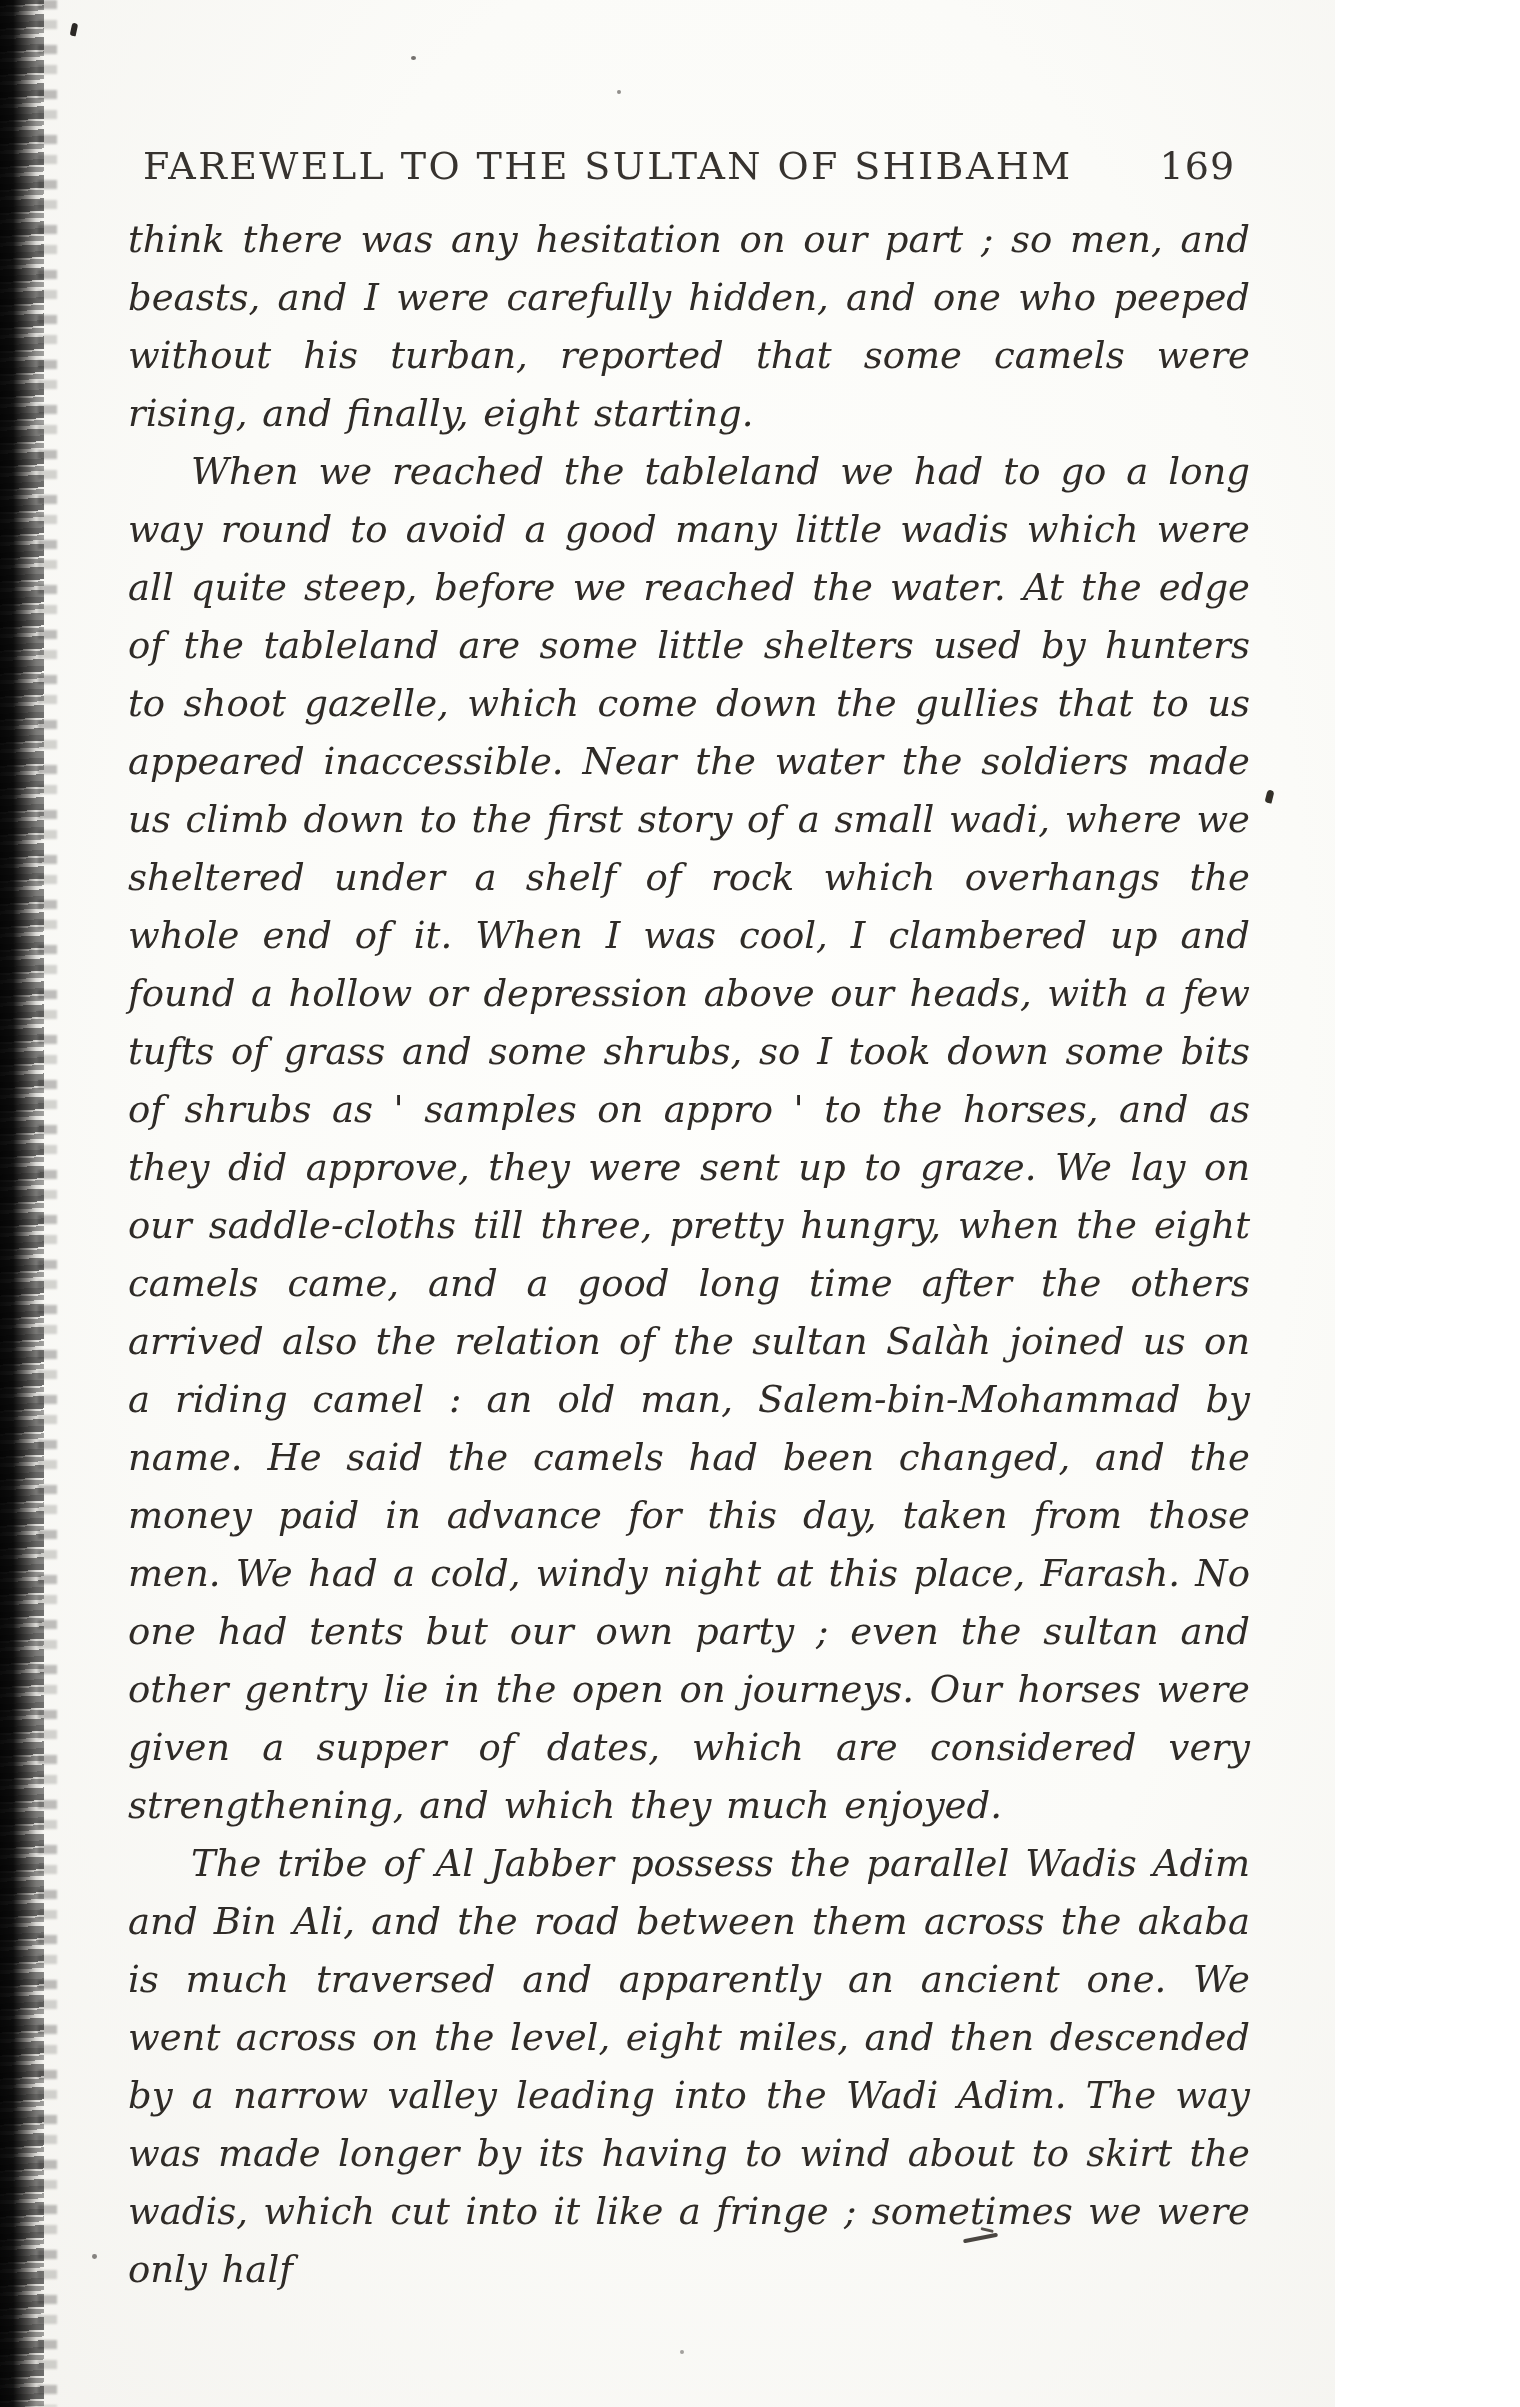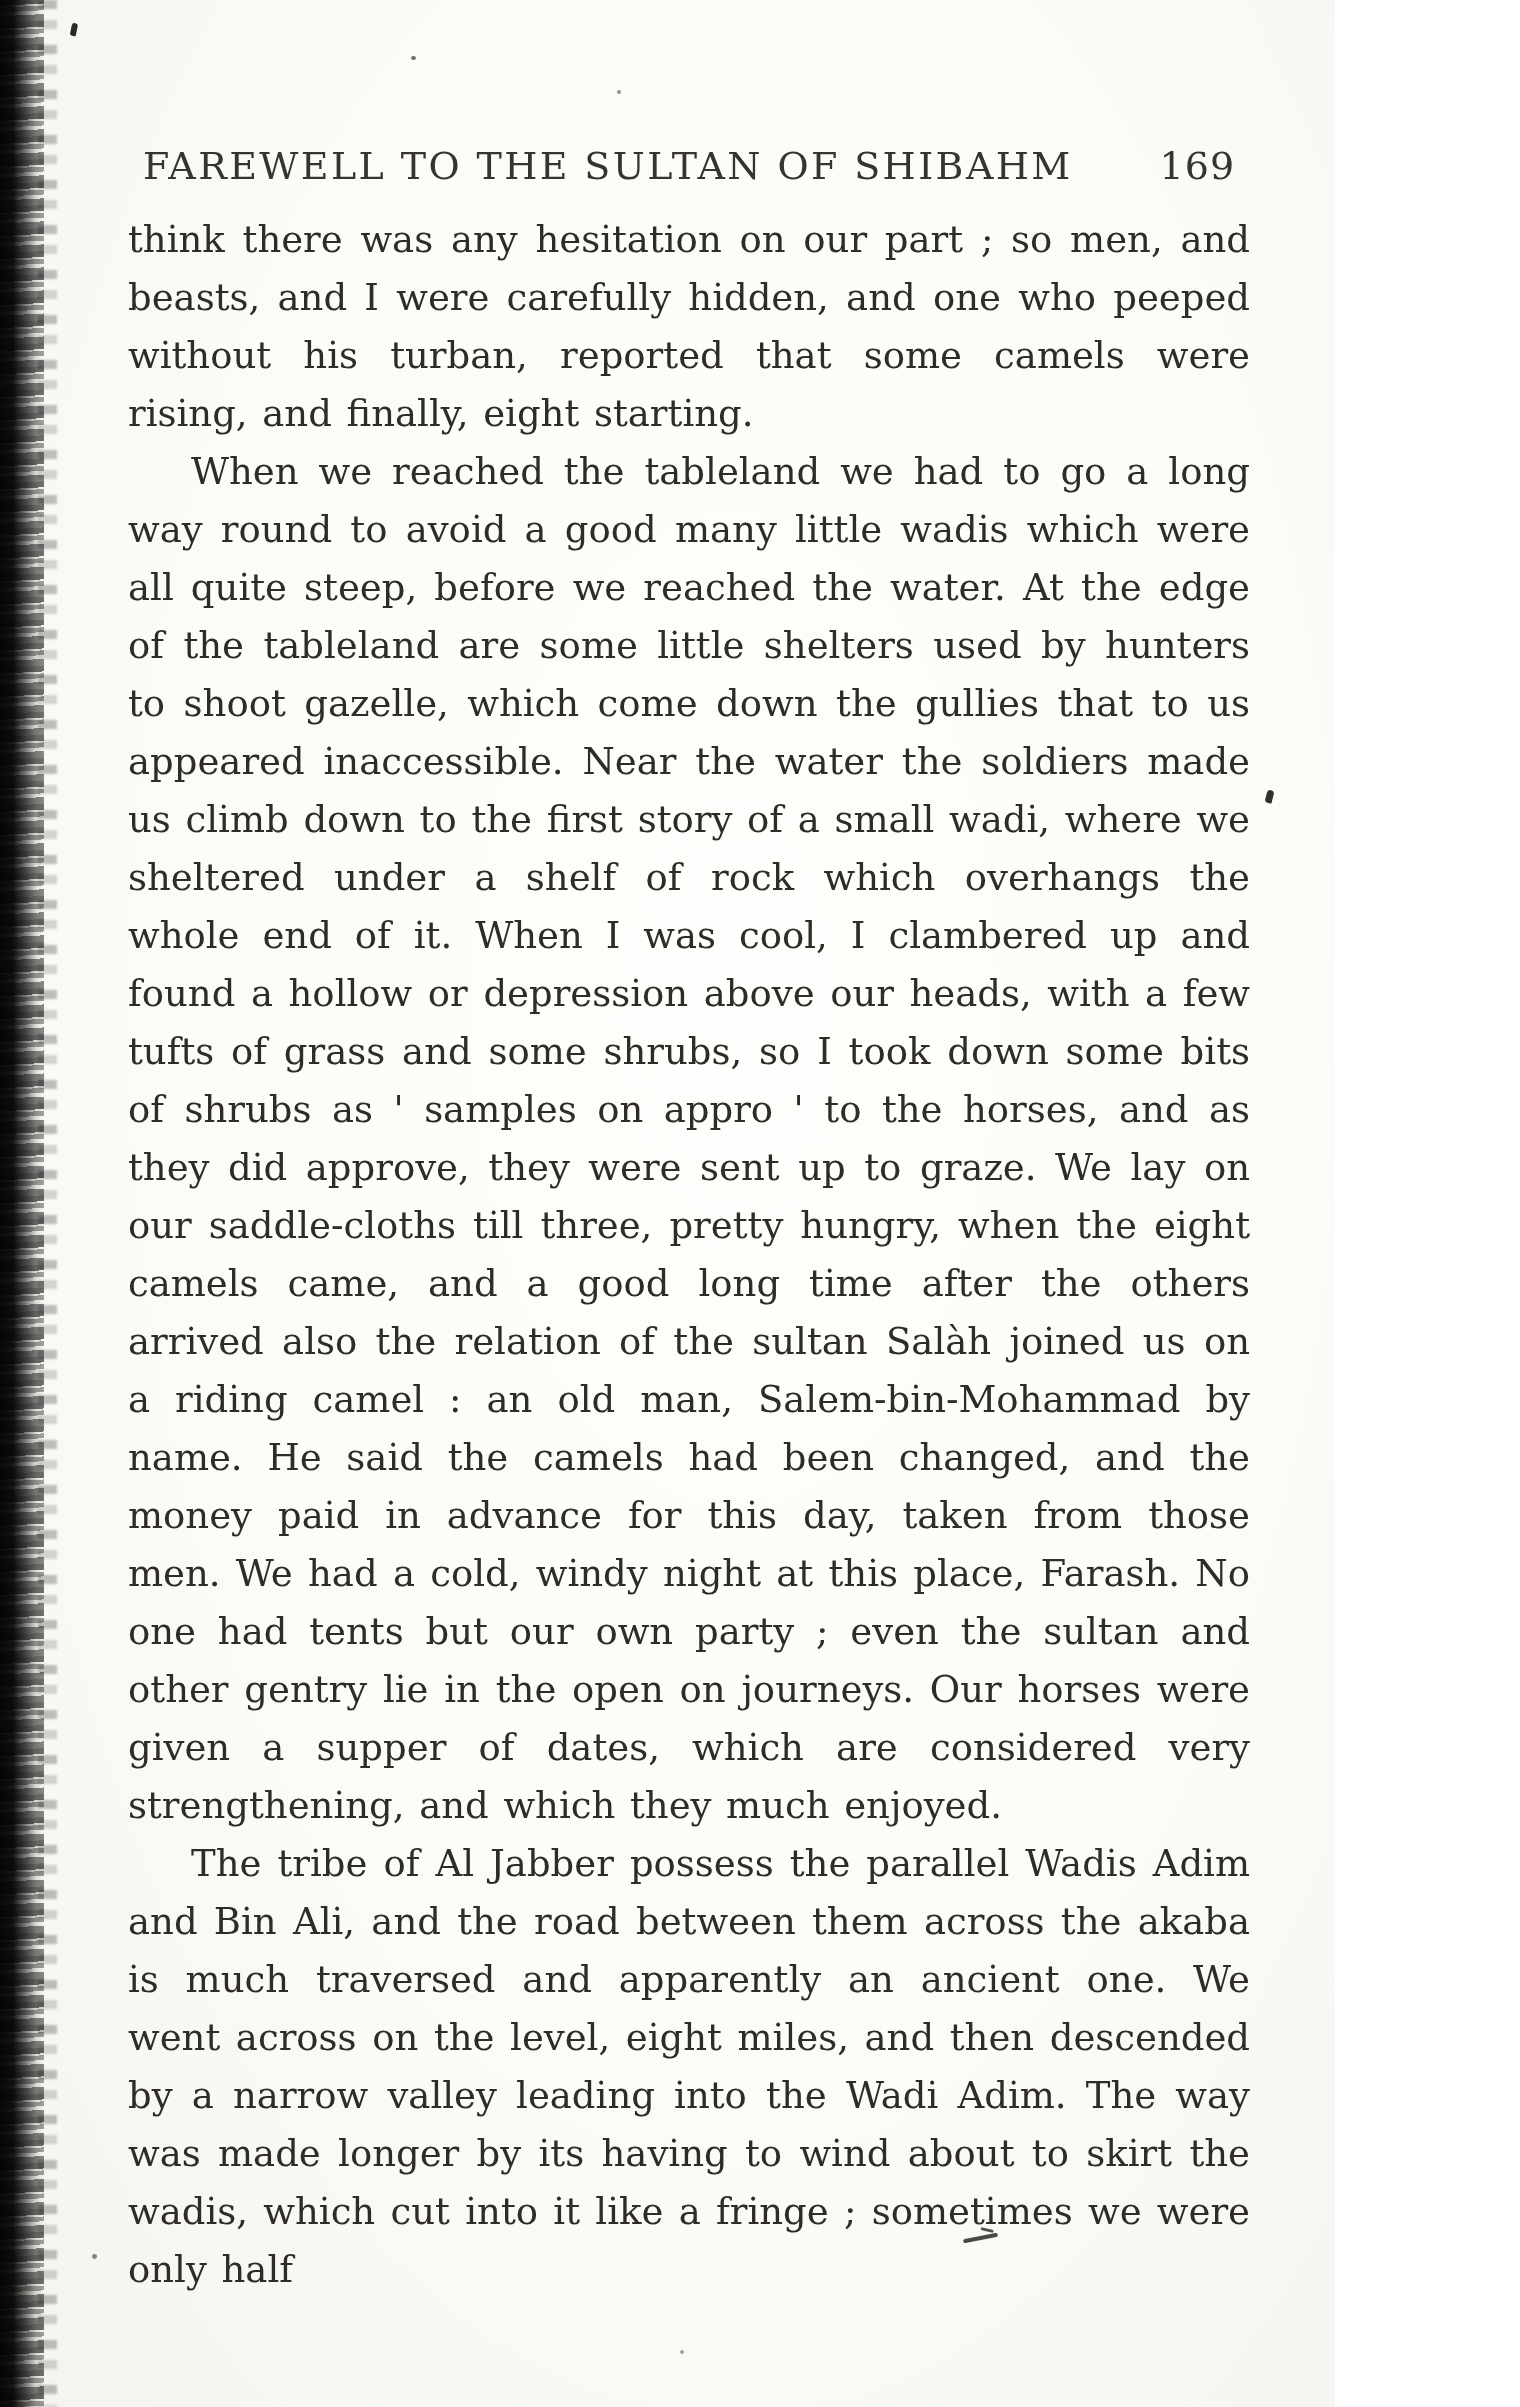--- a/index.html
+++ b/index.html
@@ -86,20 +86,21 @@
     margin-left: 43px;
   }
 
   .body-text p {
     margin: 0;
     font-size: 37px;
     line-height: 58px;
     text-align: justify;
     word-spacing: 2.9px;
     color: #2f2b27;
+    font-style: italic;
   }
   .body-text p.indent {
     text-indent: 63px;
   }
 
   
   .artifact {
     position: absolute;
     background: #3a3633;
   }

